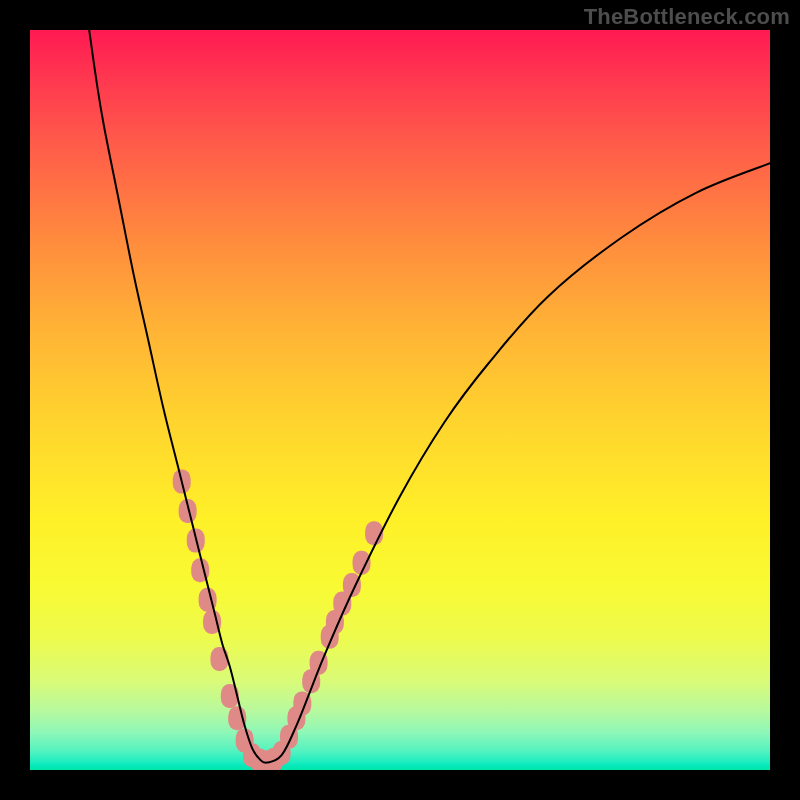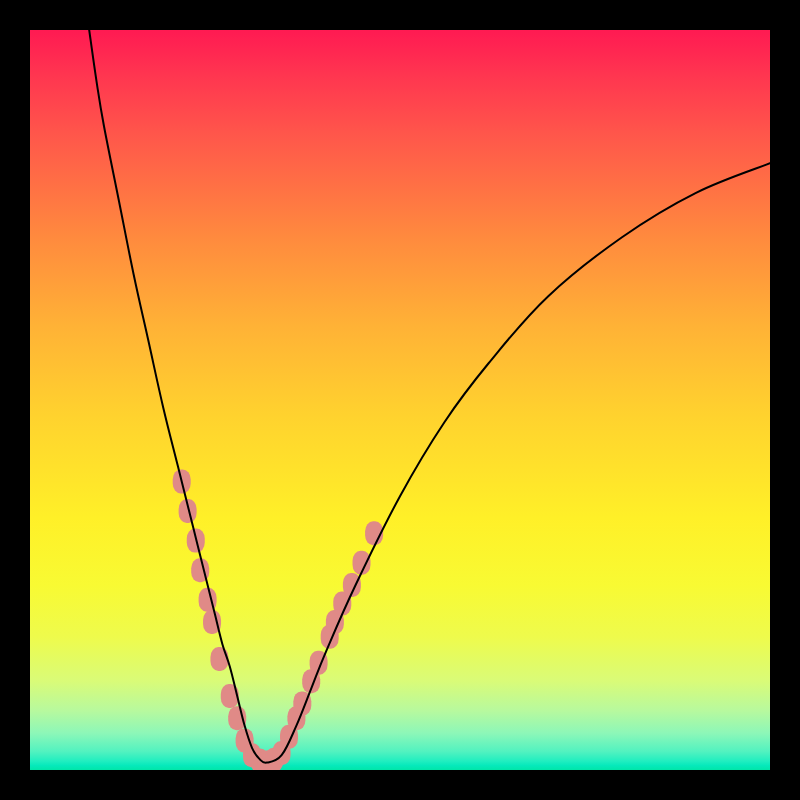--- a/index.html
+++ b/index.html
@@ -98,13 +98,14 @@
           <rect x="290.70" y="594.80" width="18" height="24" rx="8" ry="10" fill="#e08a87"></rect>
           <rect x="295.88" y="580.00" width="18" height="24" rx="8" ry="10" fill="#e08a87"></rect>
           <rect x="303.28" y="561.50" width="18" height="24" rx="8" ry="10" fill="#e08a87"></rect>
           <rect x="312.90" y="543.00" width="18" height="24" rx="8" ry="10" fill="#e08a87"></rect>
           <rect x="322.52" y="520.80" width="18" height="24" rx="8" ry="10" fill="#e08a87"></rect>
           <rect x="335.10" y="491.20" width="18" height="24" rx="8" ry="10" fill="#e08a87"></rect>
         </g>
       <path id="curve-path" fill="none" stroke="#000000" stroke-width="2" stroke-linecap="round" d="M 59.20 0.00 C 60.53 9.32, 63.94 34.48, 66.60 51.80 C 69.26 69.12, 70.00 74.89, 74.00 96.20 C 78.00 117.51, 83.47 143.56, 88.80 170.20 C 94.13 196.84, 98.27 218.89, 103.60 244.20 C 108.93 269.51, 113.07 286.82, 118.40 310.80 C 123.73 334.78, 127.87 354.76, 133.20 377.40 C 138.53 400.04, 142.67 415.29, 148.00 436.60 C 153.33 457.91, 158.80 479.82, 162.80 495.80 C 166.80 511.78, 167.54 514.74, 170.20 525.40 C 172.86 536.06, 174.94 544.34, 177.60 555.00 C 180.26 565.66, 182.34 573.94, 185.00 584.60 C 187.66 595.26, 189.74 604.88, 192.40 614.20 C 195.06 623.52, 197.14 627.08, 199.80 636.40 C 202.46 645.72, 204.54 655.34, 207.20 666.00 C 209.86 676.66, 211.94 686.28, 214.60 695.60 C 217.26 704.92, 219.34 711.81, 222.00 717.80 C 224.66 723.79, 226.74 726.24, 229.40 728.90 C 232.06 731.56, 232.80 733.27, 236.80 732.60 C 240.80 731.93, 246.27 731.86, 251.60 725.20 C 256.93 718.54, 261.07 707.59, 266.40 695.60 C 271.73 683.61, 275.87 671.92, 281.20 658.60 C 286.53 645.28, 288.01 640.25, 296.00 621.60 C 303.99 602.95, 312.28 582.97, 325.60 555.00 C 338.92 527.03, 354.02 495.50, 370.00 466.20 C 385.98 436.90, 398.42 416.18, 414.40 392.20 C 430.38 368.22, 440.15 355.64, 458.80 333.00 C 477.45 310.36, 494.02 289.04, 518.00 266.40 C 541.98 243.76, 565.36 225.85, 592.00 207.20 C 618.64 188.55, 639.36 176.12, 666.00 162.80 C 692.64 149.48, 726.68 138.53, 740.00 133.20"></path>
     </svg>
   </div>
+  <div class="watermark">TheBottleneck.com</div>
 </div>
 
 </body></html>

